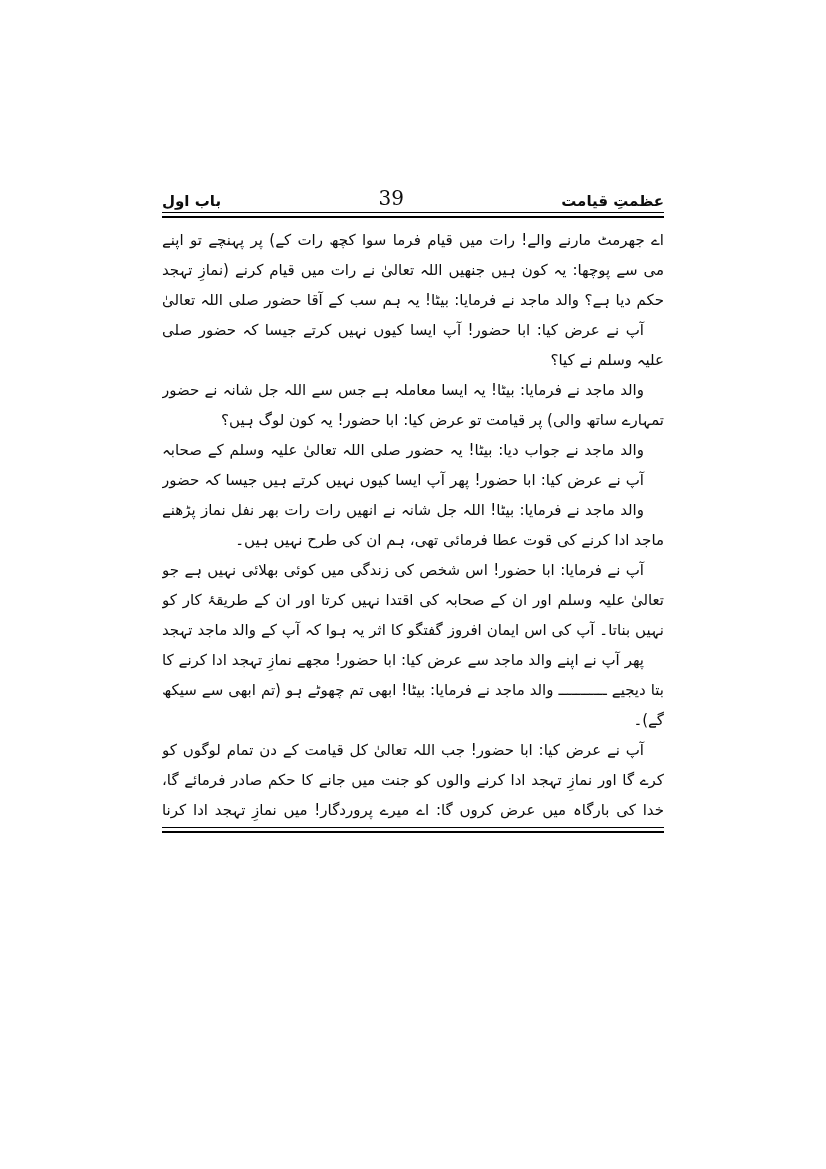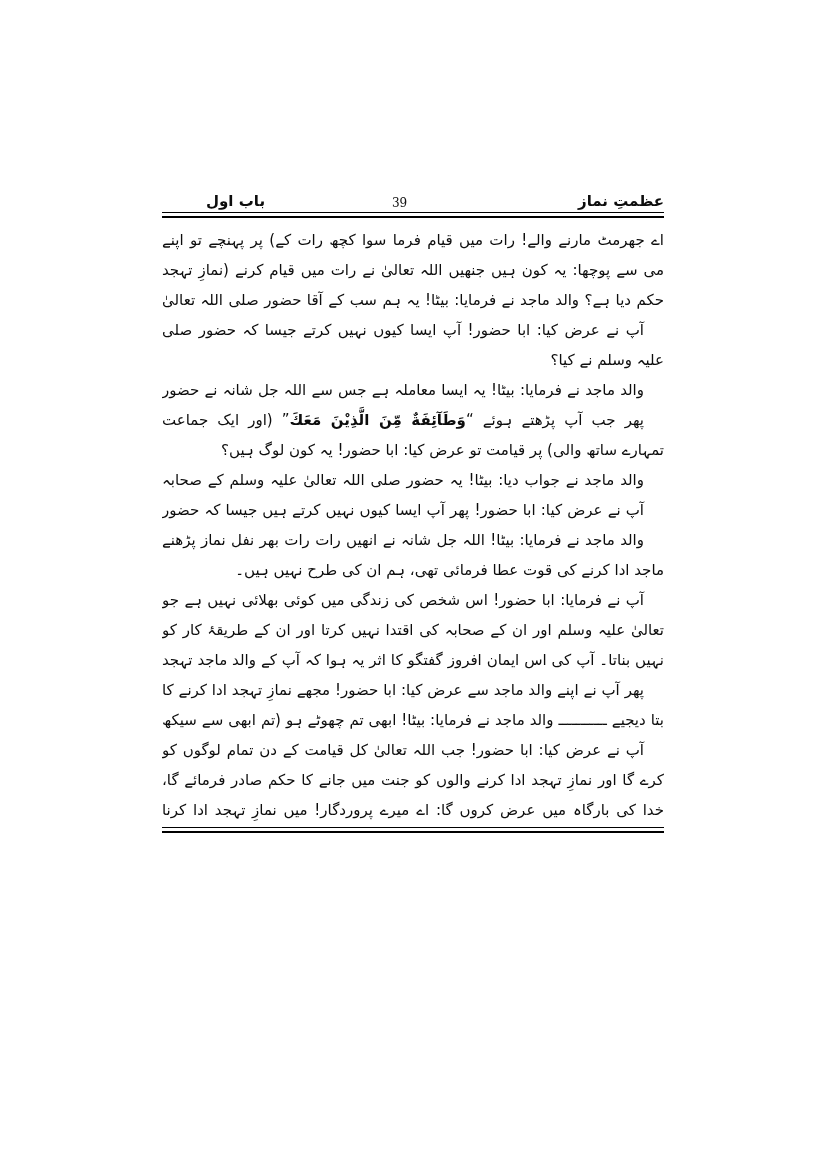--- a/index.html
+++ b/index.html
@@ -26,26 +26,25 @@
   .header-row {
     display: flex;
     justify-content: space-between;
     align-items: flex-end;
     height: 24px;
     font-size: 15px;
     font-weight: bold;
   }
   .header-title {
     letter-spacing: 0.5px;
-    margin-left: 44px;
   }
   .page-number {
     font-family: "DejaVu Serif", serif;
     font-weight: normal;
-    font-size: 12px;
+    font-size: 20px;
     direction: ltr;
   }
   .double-rule {
     height: 3px;
     border-top: 1px solid #000000;
     border-bottom: 2px solid #000000;
     margin-top: 2px;
   }
   .body-text {
     padding-top: 7px;
@@ -75,62 +74,62 @@
     margin-top: 2px;
   }
 </style>
 </head>
 <body>
 
 <div class="page">
   <div class="content">
 
     <div class="header-row">
-      <span class="header-title">عظمتِ نماز</span>
+      <span class="header-title">عظمتِ قیامت</span>
       <span class="page-number">39</span>
       <span class="header-title">باب اول</span>
     </div>
 
     <div class="double-rule"></div>
 
     <div class="body-text">
         <div class="para">
           <div class="line fill"><span class="run">اے جھرمٹ مارنے والے! رات میں قیام فرما سوا کچھ رات کے) پر پہنچے تو اپنے والد گرا</span></div>
           <div class="line fill"><span class="run">می سے پوچھا: یہ کون ہیں جنھیں اللہ تعالیٰ نے رات میں قیام کرنے (نمازِ تہجد ادا کرنے) کا</span></div>
           <div class="line fill"><span class="run">حکم دیا ہے؟ والد ماجد نے فرمایا: بیٹا! یہ ہم سب کے آقا حضور صلی اللہ تعالیٰ علیہ وسلم ہیں۔</span></div>
         </div>
         <div class="para">
           <div class="line fill first"><span class="run">آپ نے عرض کیا: ابا حضور! آپ ایسا کیوں نہیں کرتے جیسا کہ حضور صلی اللہ تعالیٰ</span></div>
           <div class="line nofill"><span class="run">علیہ وسلم نے کیا؟</span></div>
         </div>
         <div class="para">
           <div class="line fill first"><span class="run">والد ماجد نے فرمایا: بیٹا! یہ ایسا معاملہ ہے جس سے اللہ جل شانہ نے حضور صلی اللہ</span></div>
         </div>
         <div class="para">
-          <div class="line fill first"><span class="run">پھر جب آپ پڑھتے ہوئے “</span><span class="run arabic">وَطَآئِفَةٌ مِّنَ الَّذِيْنَ مَعَكَ</span><span class="run">” (اور ایک جماعت</span></div>
           <div class="line nofill"><span class="run">تمہارے ساتھ والی) پر قیامت تو عرض کیا: ابا حضور! یہ کون لوگ ہیں؟</span></div>
         </div>
         <div class="para">
           <div class="line fill first"><span class="run">والد ماجد نے جواب دیا: بیٹا! یہ حضور صلی اللہ تعالیٰ علیہ وسلم کے صحابہ ہیں۔</span></div>
         </div>
         <div class="para">
           <div class="line fill first"><span class="run">آپ نے عرض کیا: ابا حضور! پھر آپ ایسا کیوں نہیں کرتے ہیں جیسا کہ حضور صلی اللہ</span></div>
         </div>
         <div class="para">
           <div class="line fill first"><span class="run">والد ماجد نے فرمایا: بیٹا! اللہ جل شانہ نے انھیں رات رات بھر نفل نماز پڑھنے اور</span></div>
           <div class="line nofill"><span class="run">ماجد ادا کرنے کی قوت عطا فرمائی تھی، ہم ان کی طرح نہیں ہیں۔</span></div>
         </div>
         <div class="para">
           <div class="line fill first"><span class="run">آپ نے فرمایا: ابا حضور! اس شخص کی زندگی میں کوئی بھلائی نہیں ہے جو حضور صلی اللہ</span></div>
           <div class="line fill"><span class="run">تعالیٰ علیہ وسلم اور ان کے صحابہ کی اقتدا نہیں کرتا اور ان کے طریقۂ کار کو اپنے لیے مشعل راہ</span></div>
           <div class="line fill"><span class="run">نہیں بناتا۔ آپ کی اس ایمان افروز گفتگو کا اثر یہ ہوا کہ آپ کے والد ماجد تہجد گزار بن گئے۔</span></div>
         </div>
         <div class="para">
           <div class="line fill first"><span class="run">پھر آپ نے اپنے والد ماجد سے عرض کیا: ابا حضور! مجھے نمازِ تہجد ادا کرنے کا طریقہ</span></div>
           <div class="line fill"><span class="run">بتا دیجیے ـــــــــــ والد ماجد نے فرمایا: بیٹا! ابھی تم چھوٹے ہو (تم ابھی سے سیکھ کر کیا کرو</span></div>
+          <div class="line nofill"><span class="run">گے)۔</span></div>
         </div>
         <div class="para">
           <div class="line fill first"><span class="run">آپ نے عرض کیا: ابا حضور! جب اللہ تعالیٰ کل قیامت کے دن تمام لوگوں کو جمع</span></div>
           <div class="line fill"><span class="run">کرے گا اور نمازِ تہجد ادا کرنے والوں کو جنت میں جانے کا حکم صادر فرمائے گا، اس وقت میں</span></div>
           <div class="line fill"><span class="run">خدا کی بارگاہ میں عرض کروں گا: اے میرے پروردگار! میں نمازِ تہجد ادا کرنا چاہتا تھا لیکن</span></div>
         </div>
       </div>
 
     <div class="double-rule footer-rule"></div>
 

